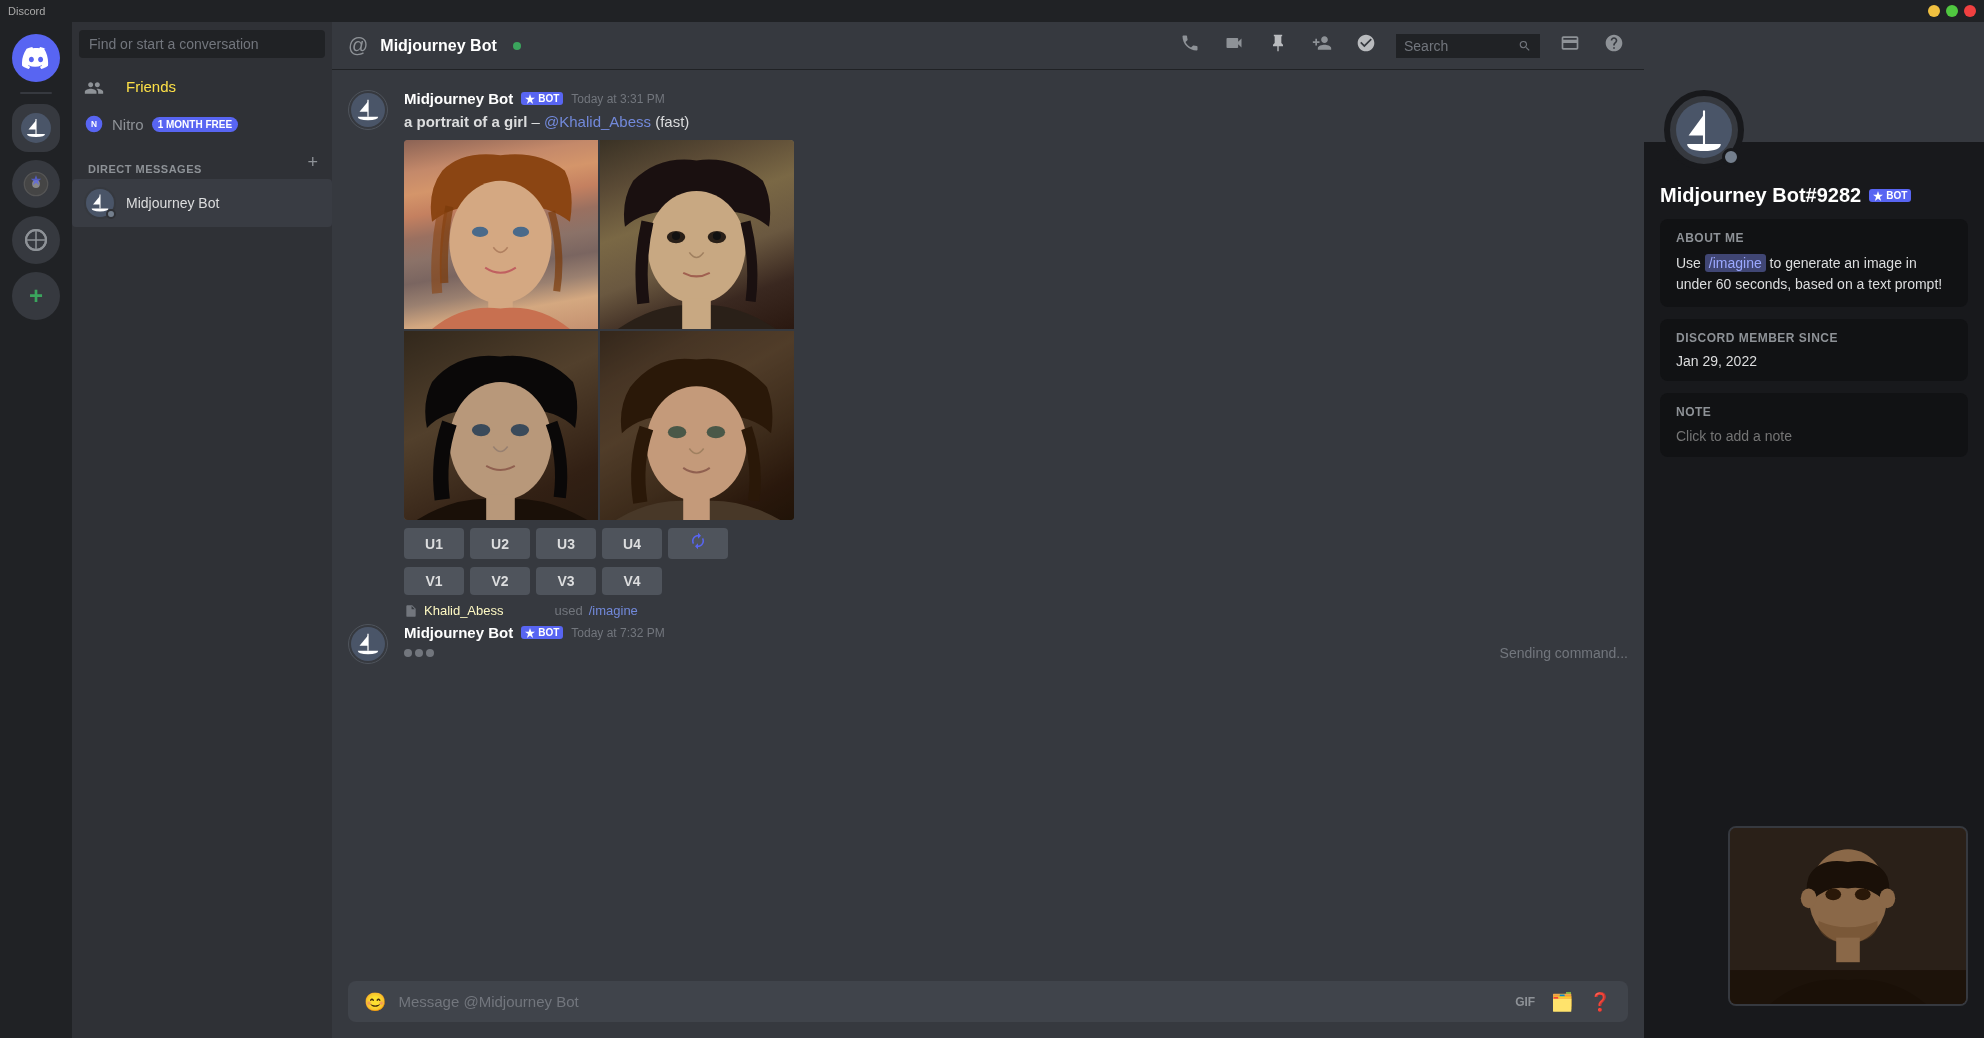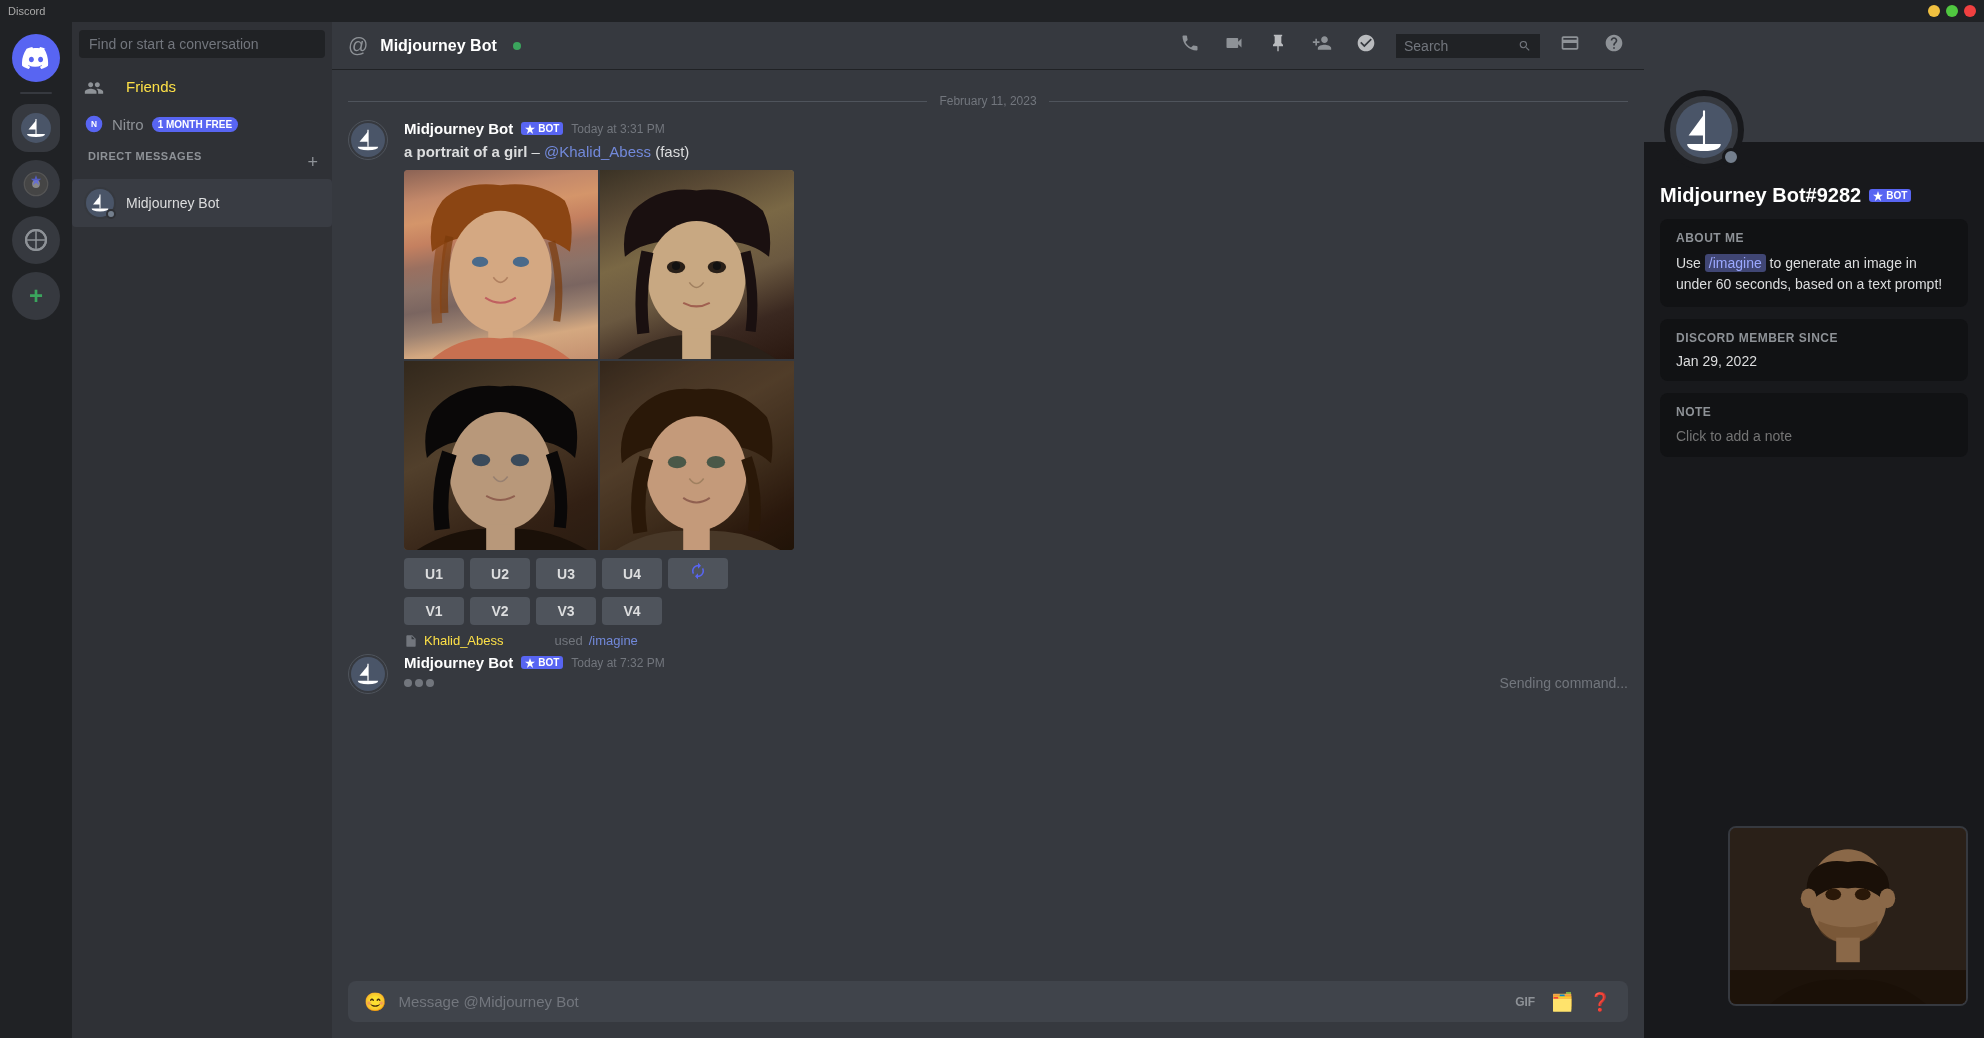--- a/index.html
+++ b/index.html
@@ -130,21 +130,21 @@
     .nitro-badge {
       font-size: 10px;
       background: #5865f2;
       color: white;
       padding: 2px 6px;
       border-radius: 10px;
       font-weight: 600;
     }
     .dm-list-section {
       padding: 8px 8px 4px 16px;
-      display: flex; align-items: flex-start; justify-content: space-between;
+      display: flex; align-items: flex-end; justify-content: space-between;
     }
     .dm-add-btn {
       background: none; border: none; color: #8e9297;
       font-size: 18px; cursor: pointer; padding: 2px 6px;
     }
     .dm-user-item {
       display: flex; align-items: center; gap: 10px;
       padding: 8px 12px;
       border-radius: 4px;
       cursor: pointer;
@@ -620,23 +620,20 @@
         <button class="header-icon-btn">
           <svg width="20" height="20" viewBox="0 0 24 24" fill="#8e9297">
             <path d="M12 2C6.48 2 2 6.48 2 12s4.48 10 10 10 10-4.48 10-10S17.52 2 12 2zm1 17h-2v-2h2v2zm2.07-7.75l-.9.92C13.45 12.9 13 13.5 13 15h-2v-.5c0-1.1.45-2.1 1.17-2.83l1.24-1.26c.37-.36.59-.86.59-1.41 0-1.1-.9-2-2-2s-2 .9-2 2H8c0-2.21 1.79-4 4-4s4 1.79 4 4c0 .88-.36 1.68-.93 2.25z"></path>
           </svg>
         </button>
       </div>
     </div>
 
     <div class="chat-messages">
 
-      <div class="date-divider">
-        <span>February 11, 2023</span>
-      </div>
 
       <div class="message-group">
         <div class="msg-avatar">
           <svg width="34" height="34" viewBox="0 0 40 40">
             <circle cx="20" cy="20" r="20" fill="#4a5568"></circle>
             <path d="M20 8 L20 28" stroke="white" stroke-width="1.5"></path>
             <path d="M20 10 L10 22 L20 22 Z" fill="white"></path>
             <path d="M22 28 L8 28 Q8 32 20 32 Q32 32 32 28 Z" fill="white"></path>
           </svg>
         </div>
@@ -785,21 +782,21 @@
             <button class="action-btn">V3</button>
             <button class="action-btn">V4</button>
           </div>
         </div>
       </div>
 
       <div class="used-command">
         <svg width="14" height="14" viewBox="0 0 24 24" fill="#72767d">
             <path d="M13 9V3.5L18.5 9M6 2c-1.11 0-2 .89-2 2v16a2 2 0 0 0 2 2h12a2 2 0 0 0 2-2V8l-6-6H6z"></path>
           </svg>
-        <span style="color:#fde047;">Khalid_Abess</span>
+        <span style="color:#fef9c3;">Khalid_Abess</span>
         <span style="color:#72767d;margin-left:45px;">used</span>
         <span class="slash-cmd">/imagine</span>
       </div>
 
       <div class="message-group">
         <div class="msg-avatar">
           <svg width="34" height="34" viewBox="0 0 40 40">
             <circle cx="20" cy="20" r="20" fill="#4a5568"></circle>
             <path d="M20 8 L20 28" stroke="white" stroke-width="1.5"></path>
             <path d="M20 10 L10 22 L20 22 Z" fill="white"></path>

